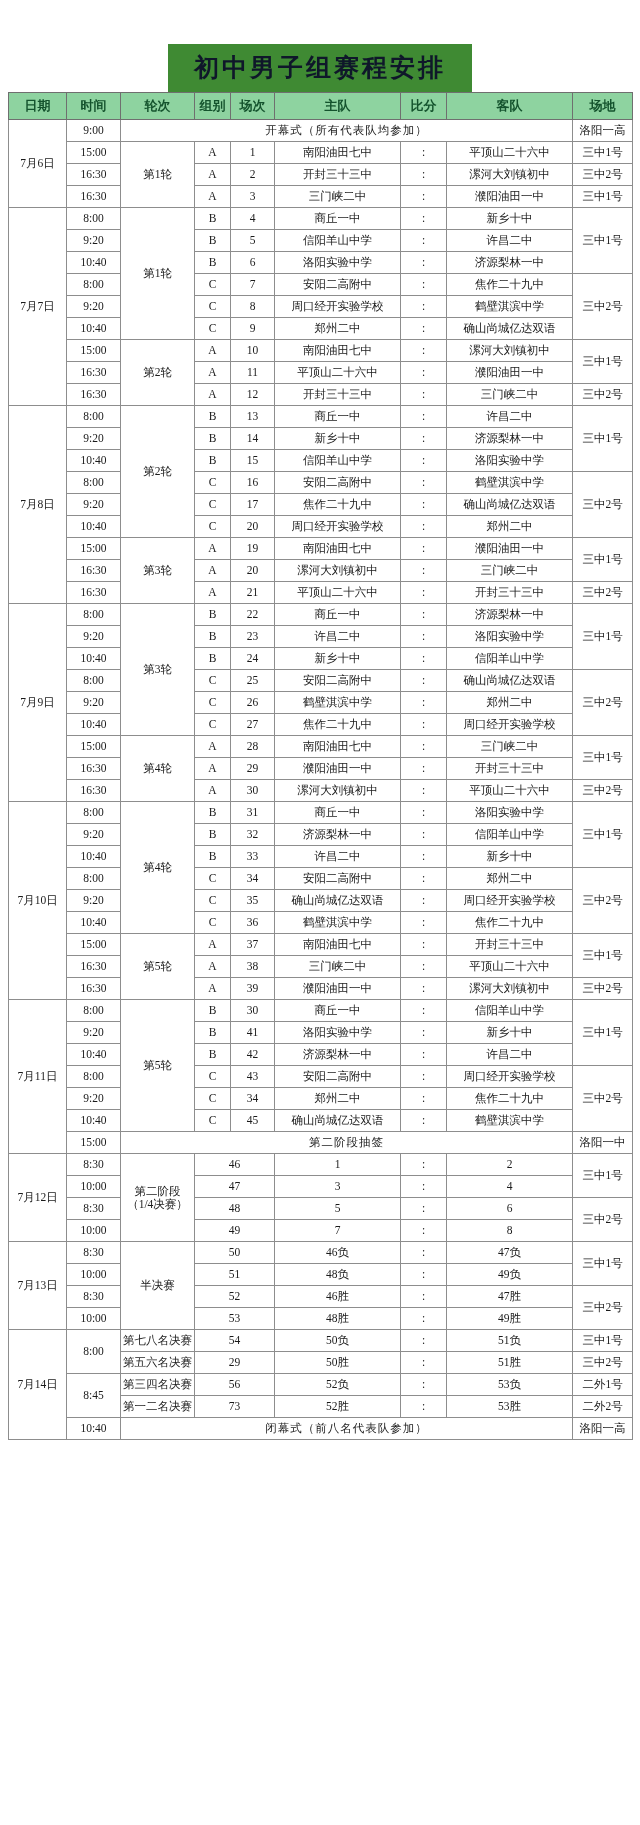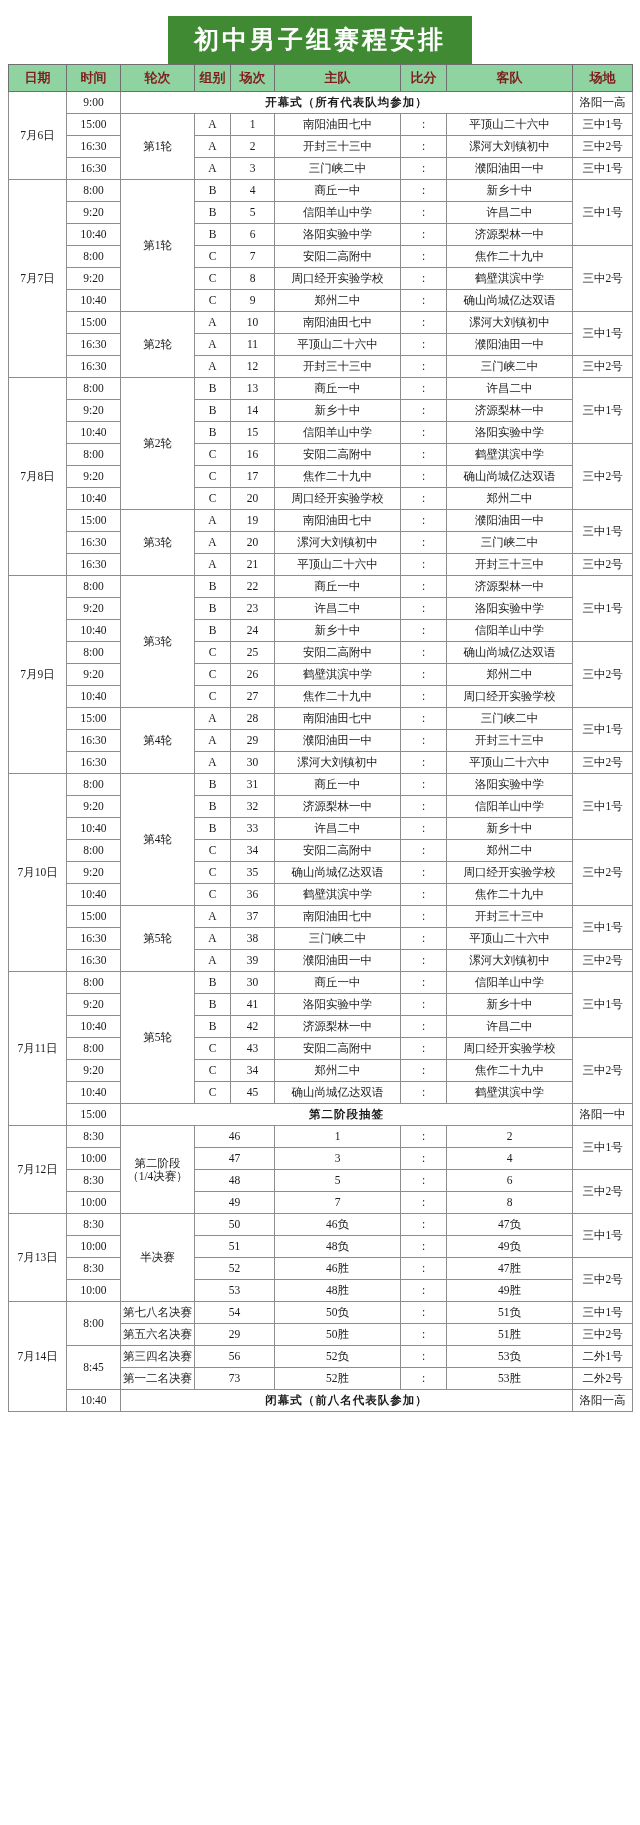--- a/index.html
+++ b/index.html
@@ -9,27 +9,28 @@
     background: #ffffff;
     font-family: "Liberation Serif", "DejaVu Serif", serif;
     color: #1a1a1a;
   }
   .page { width: 640px; padding: 0; }
 
   .title-wrap { text-align: center; padding-top: 16px; }
   .title-banner {
     display: inline-block;
     background: #3f8a33;
-    color: #ffffff;
+    color: #0f172a;
     font-size: 25px;
     font-weight: bold;
     letter-spacing: 3px;
     padding: 10px 26px 12px 26px;
     line-height: 1.05;
     font-family: "Liberation Sans", "DejaVu Sans", sans-serif;
+    margin-top: 28px;
   }
   .subtitle {
     text-align: center;
     font-size: 16px;
     margin: 14px 0 16px 0;
     letter-spacing: 1px;
     font-family: "Liberation Sans", "DejaVu Sans", sans-serif;
     color: #141414;
   }
 
@@ -50,35 +51,35 @@
     white-space: nowrap;
     overflow: hidden;
   }
   table.sched thead th {
     background: #8ed3a0;
     font-weight: bold;
     font-size: 13px;
     height: 27px;
     border-color: #6f6f6f;
     font-family: "Liberation Sans", "DejaVu Sans", sans-serif;
-    color: #7f1d1d;
+    color: #14532d;
   }
   .c-date   { width: 58px; }
   .c-time   { width: 54px; }
   .c-round  { width: 74px; }
   .c-group  { width: 36px; }
   .c-match  { width: 44px; }
   .c-home   { width: 126px; }
   .c-score  { width: 46px; }
   .c-away   { width: 126px; }
   .c-venue  { width: 60px; }
 
   td.date-cell { font-size: 12.5px; }
   td.round-cell { font-size: 12px; }
-  td.span-cell { font-size: 13.5px; font-weight: bold; letter-spacing: 1px; margin-top: 47px; }
+  td.span-cell { font-size: 13.5px; font-weight: normal; letter-spacing: 1px; margin-top: 47px; }
   td.group-cell, td.num-cell { font-size: 12px; }
   td.score-cell { font-size: 12px; color: #222; }
   .thick-top > td { border-top: 2px solid #5a5a5a; }
 </style>
 </head>
 <body>
 
 <div class="page">
 
   <div class="title-wrap">

